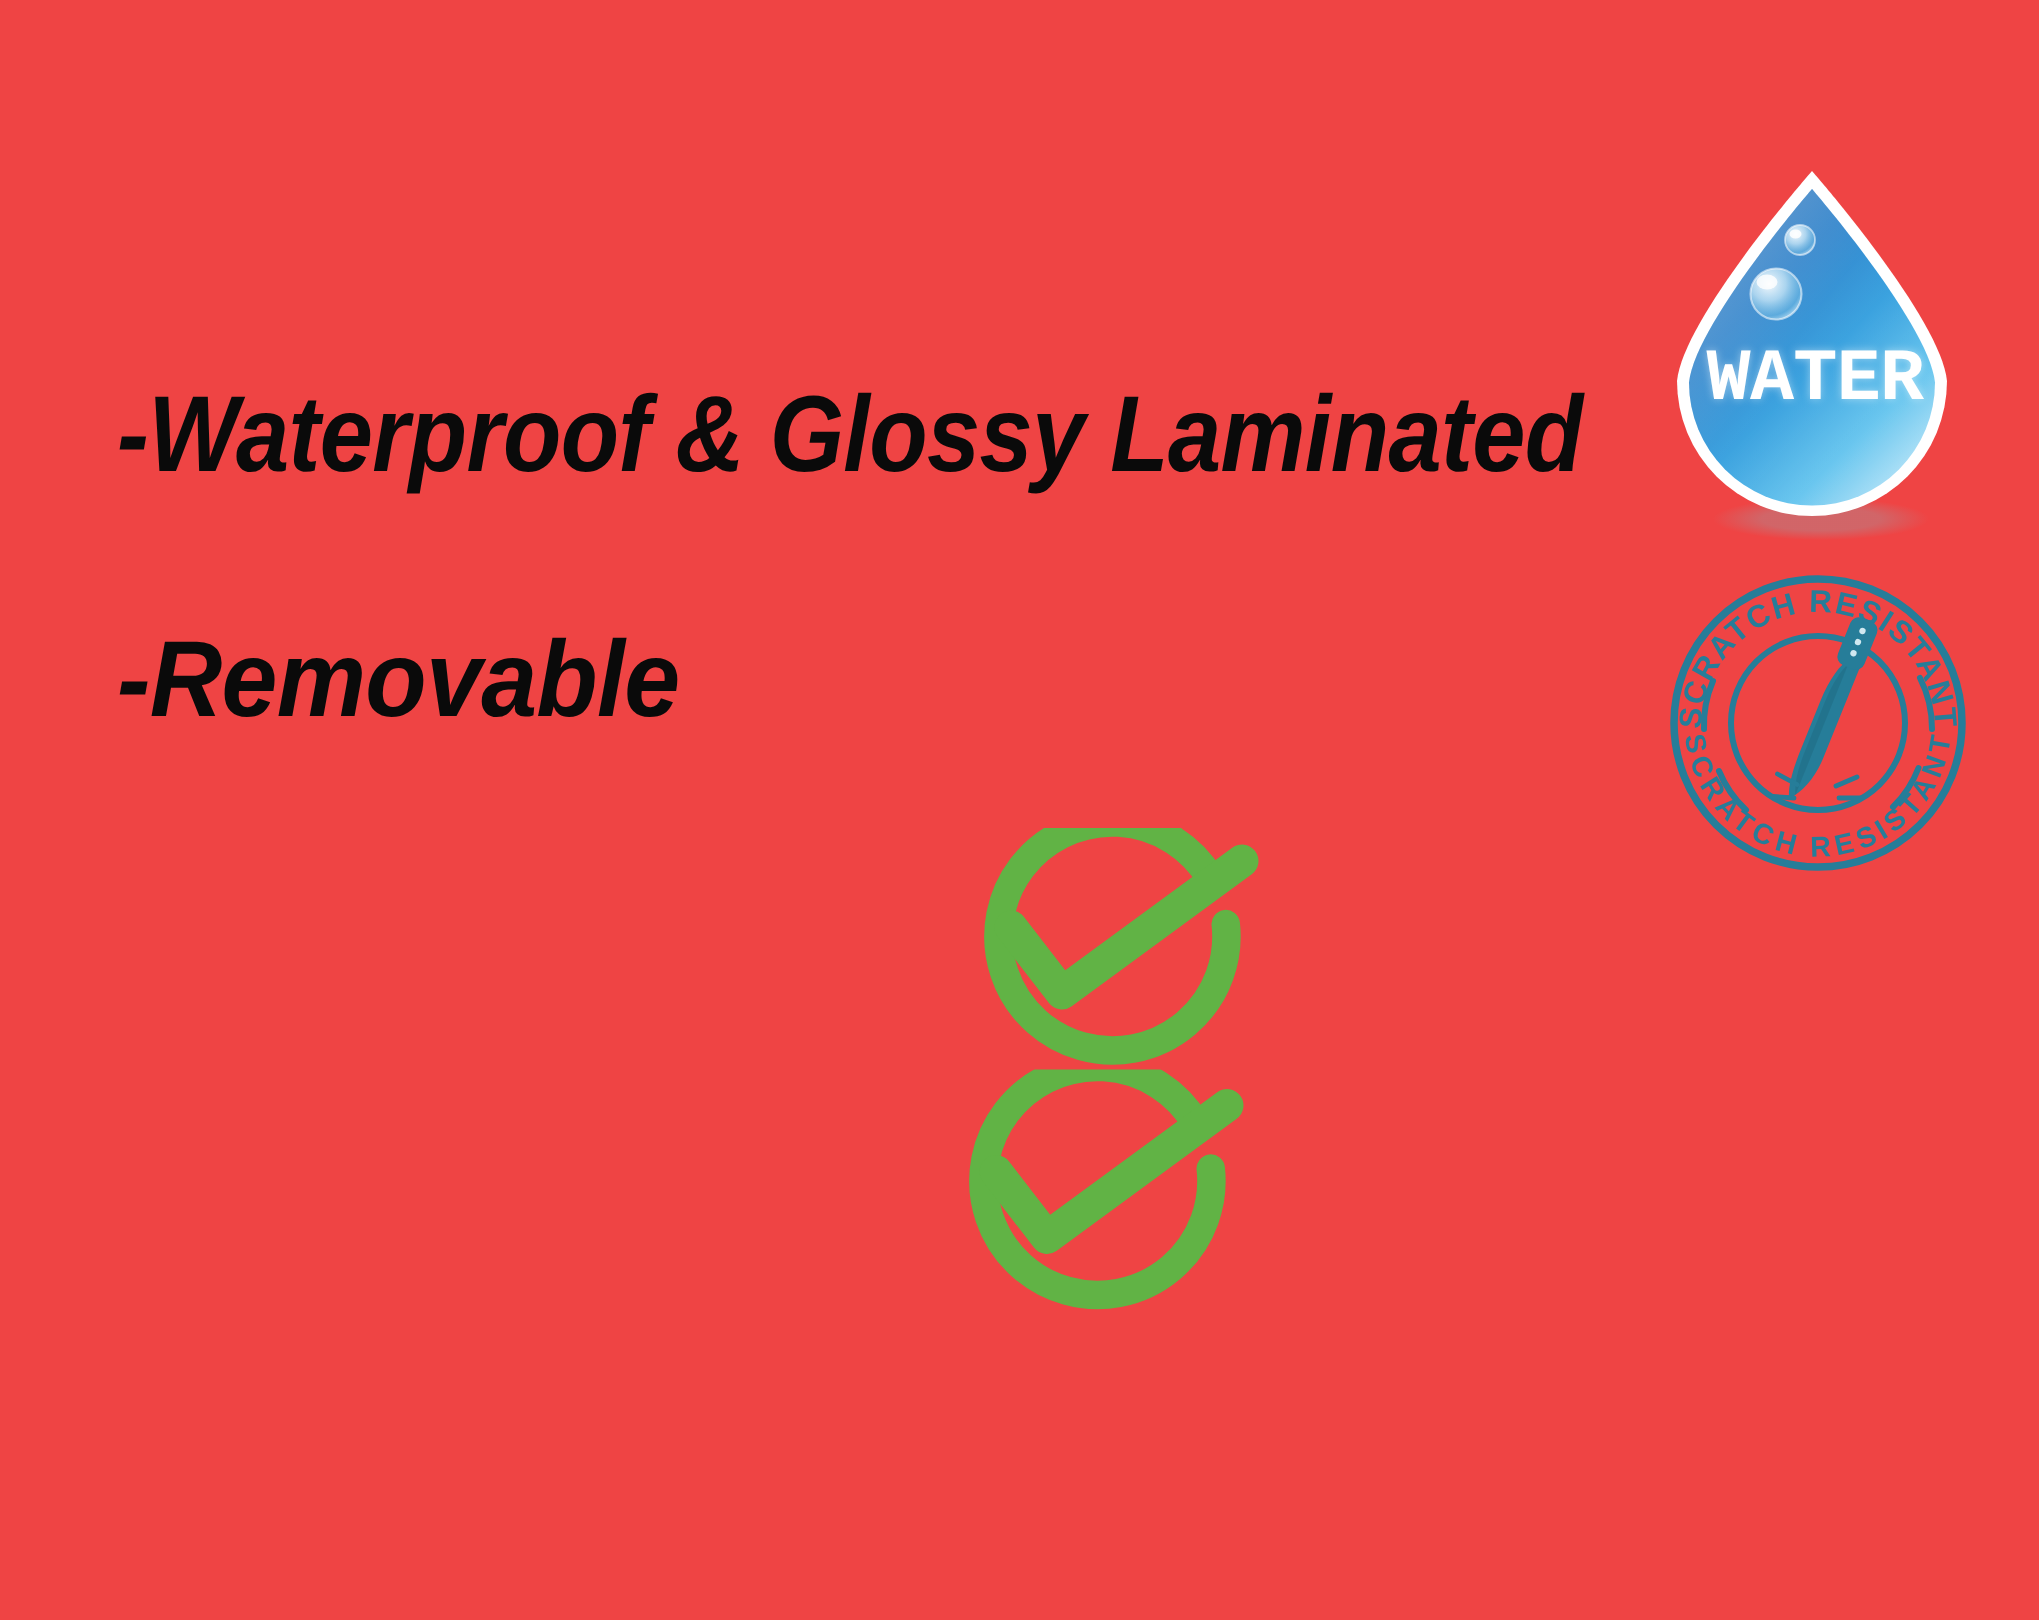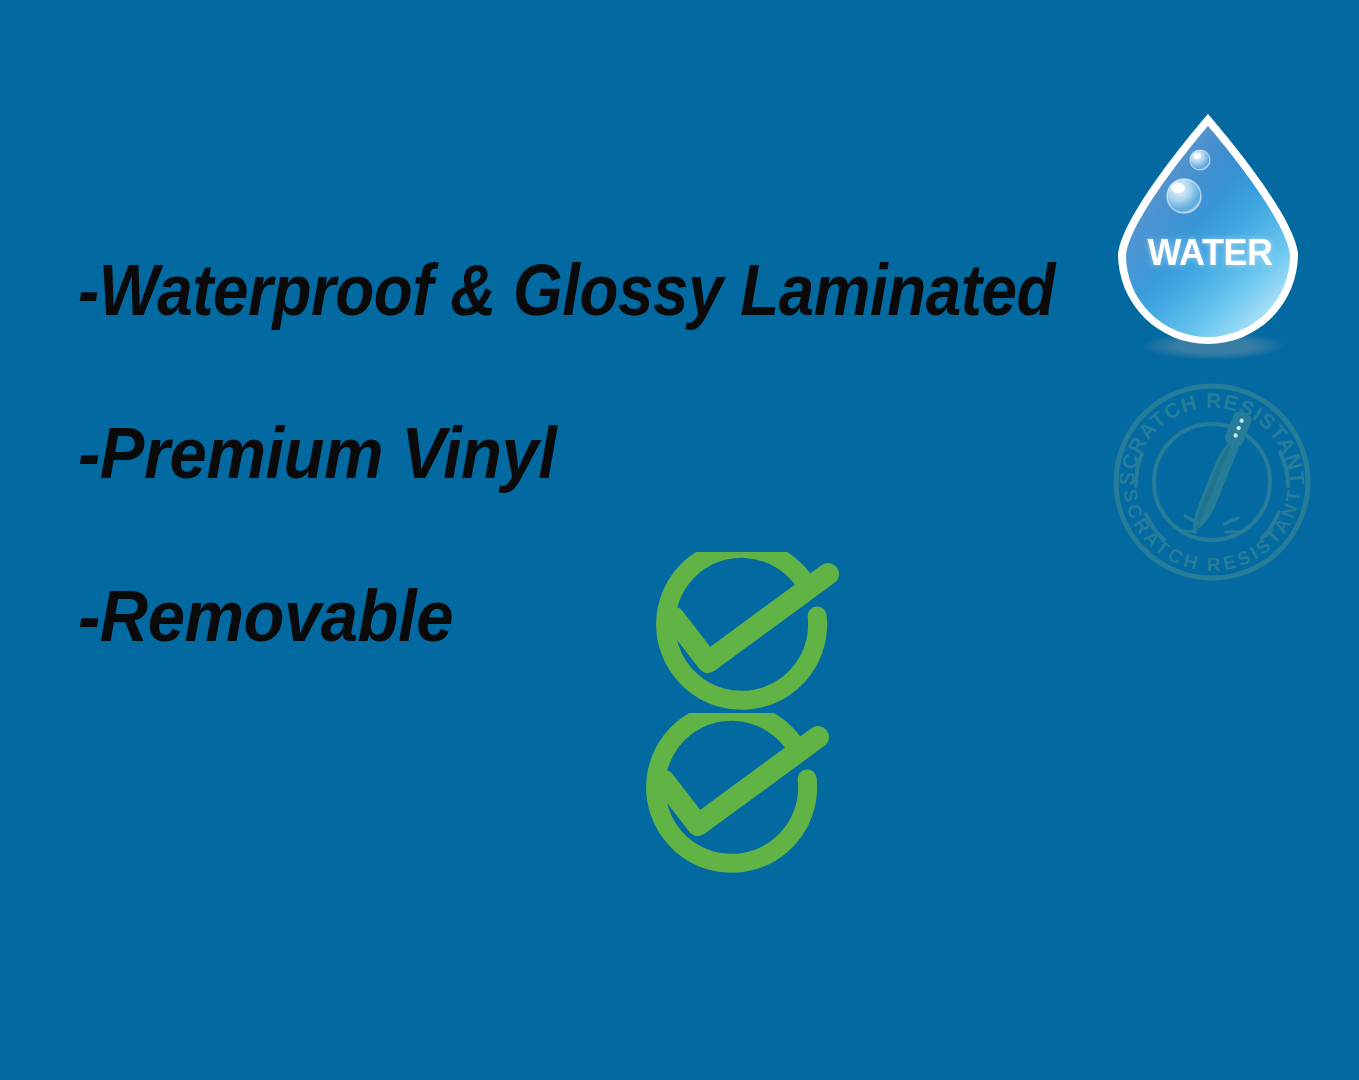--- a/index.html
+++ b/index.html
@@ -8,21 +8,21 @@
     padding: 0;
     background: #ffffff;
   }
   body {
     font-family: "Liberation Sans", sans-serif;
   }
   #page {
     position: relative;
     width: 1359px;
     height: 1080px;
-    background: #0369a1;
+    background: #ef4444;
     overflow: hidden;
   }
 
   
   .feature-list {
     position: absolute;
     left: 78px;
     top: 252px;
     width: 1010px;
   }
@@ -62,23 +62,23 @@
     width: 224px;
     height: 254px;
   }
   .droplet-badge .drop-text {
     position: absolute;
     left: 0;
     top: 124px;
     width: 224px;
     text-align: center;
     color: #ffffff;
-    font-family: Liberation Sans, sans-serif;
+    font-family: Liberation Mono, monospace;
     font-weight: bold;
-    font-size: 36px;
+    font-size: 49px;
     line-height: 42px;
     letter-spacing: -0.5px;
     text-shadow: 0 0 6px rgba(255,255,255,0.45);
     pointer-events: none;
   }
   .droplet-badge .drop-text span { display: block; }
   .droplet-badge .drop-line-2 { letter-spacing: 0px; }
 
   
   .scratch-badge {
@@ -94,23 +94,20 @@
 
 <div id="page">
 
   <div class="feature-list">
 
     <div class="feature-item long">
       <span class="feature-text">-Waterproof &amp; Glossy Laminated</span>
     </div>
 
 
-    <div class="feature-item">
-      <span class="feature-text">-Premium Vinyl</span>
-    </div>
 
     <div class="feature-item">
       <span class="feature-text">-Removable</span>
     </div>
 
   </div>
 
   <div class="check-icon check-1">
     <svg width="210" height="160" viewBox="0 0 210 160" xmlns="http://www.w3.org/2000/svg">
 

